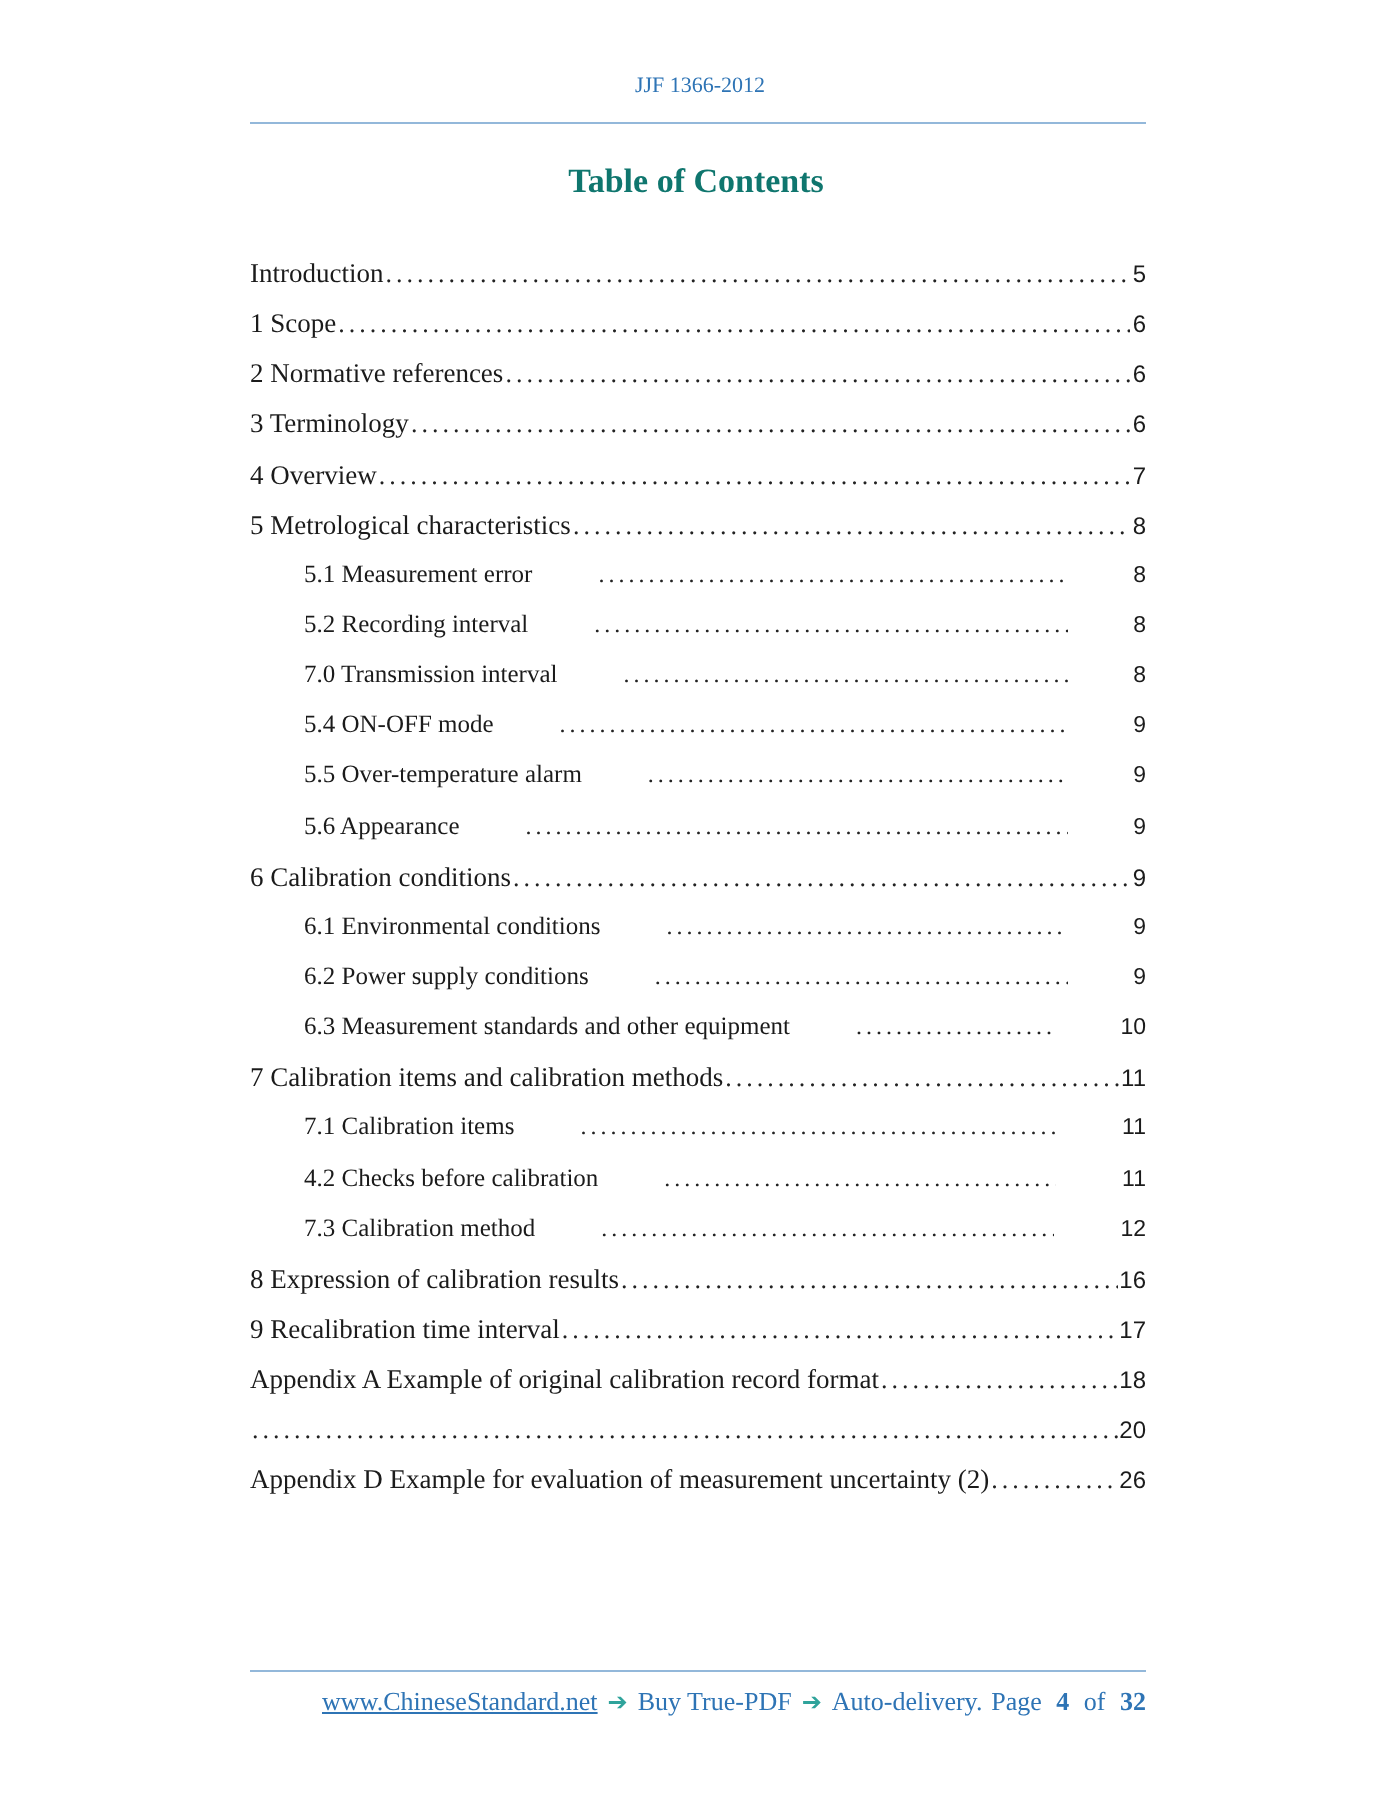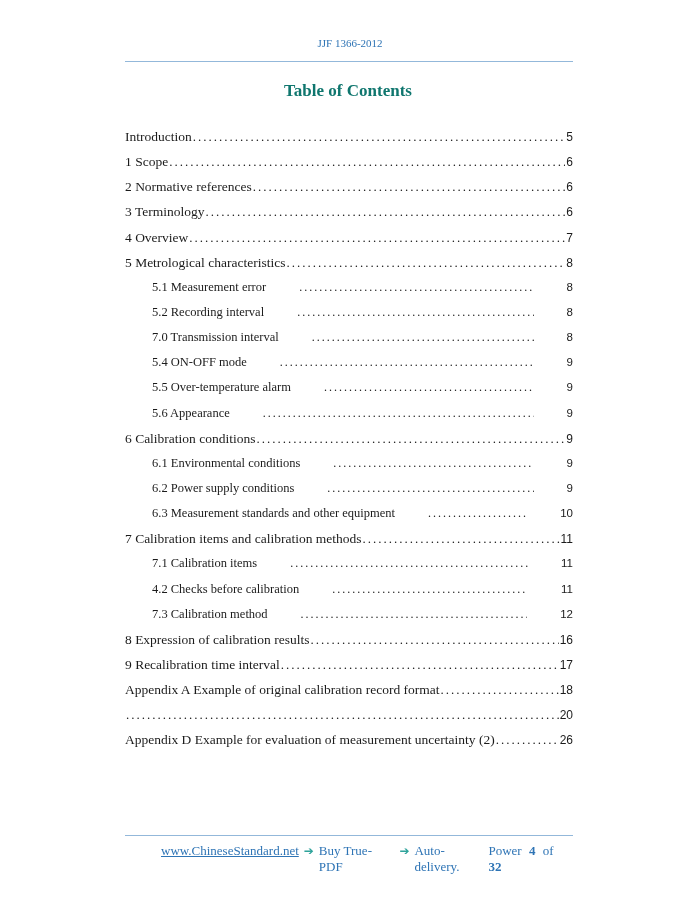--- a/index.html
+++ b/index.html
@@ -239,20 +239,20 @@
 
   <div class="footer">
     <div class="f-left">
       <span class="site">www.ChineseStandard.net</span>
       <span class="arrow">➔</span>
       <span>Buy True-PDF</span>
       <span class="arrow">➔</span>
       <span>Auto-delivery.</span>
     </div>
     <div class="f-right">
-      <span>Power</span>
+      <span>Page</span>
       <b>4</b>
       <span>of</span>
       <b>32</b>
     </div>
   </div>
 
 </div>
 
 </body></html>

